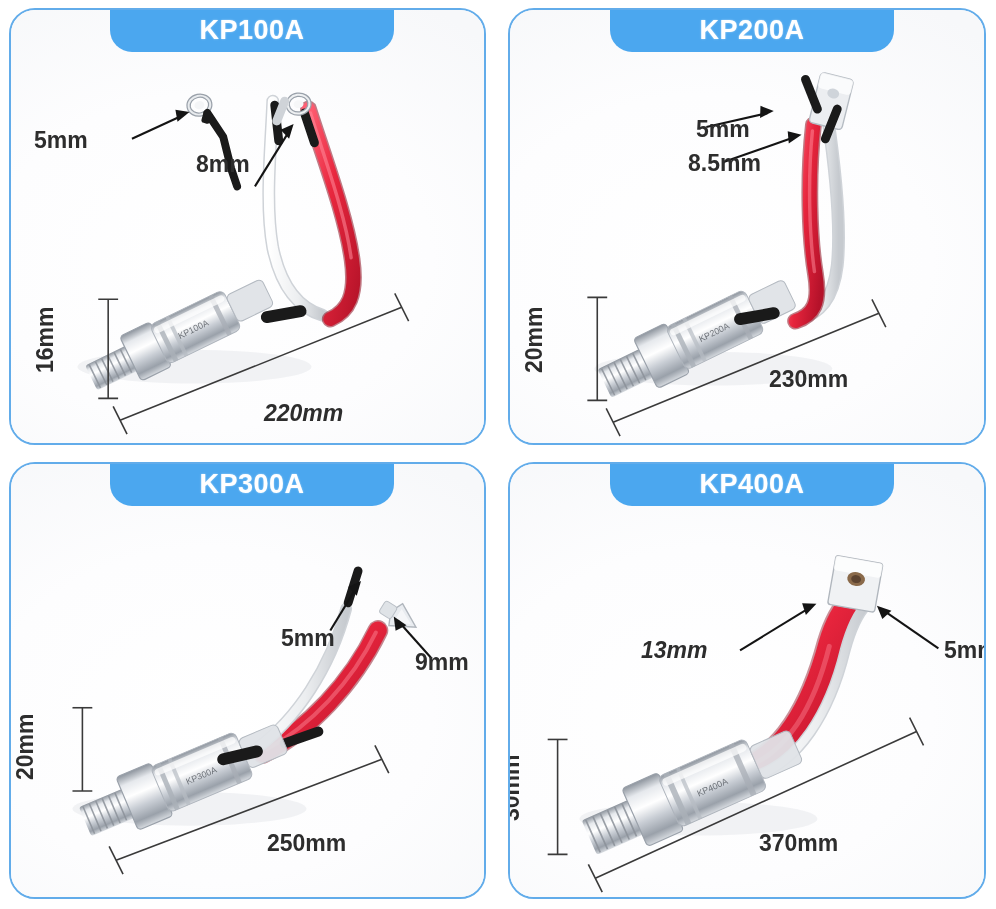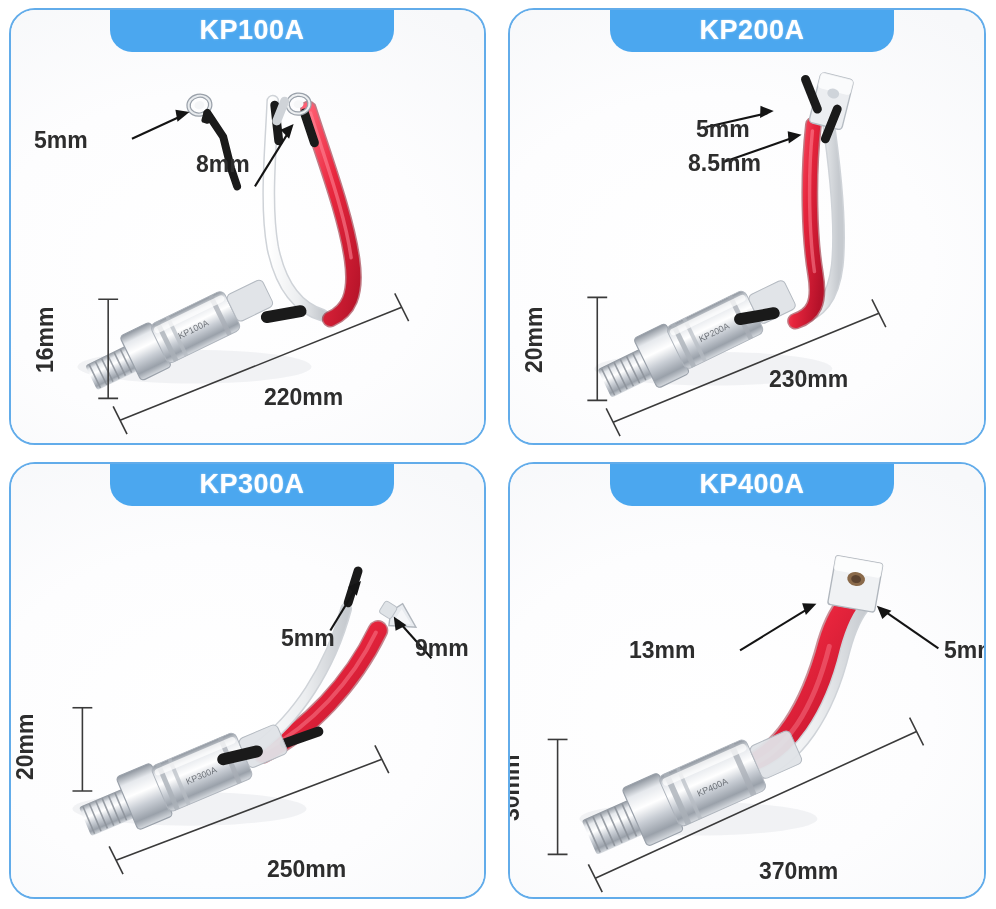--- a/index.html
+++ b/index.html
@@ -202,21 +202,21 @@
       </svg>
     </div>
 
     <div class="title-tab t0">
       <span class="title-text">KP100A</span>
     </div>
 
     <div class="dim-label" style="left:23px; top:119px;">5mm</div>
     <div class="dim-label" style="left:185px; top:143px;">8mm</div>
     <div class="dim-label vert" style="left:46px; top:340px;">16mm</div>
-    <div class="dim-label" style="left:253px; top:376px;">220mm</div>
+    <div class="dim-label" style="left:253px; top:392px;font-style:italic;">220mm</div>
   </div>
 
   <div class="panel p1">
     <div class="photo-bg"></div>
 
     <div class="stage">
       <svg viewBox="0 0 478 437" preserveAspectRatio="none" aria-hidden="true">
         <defs>
           <linearGradient id="met2" x1="0" y1="0" x2="0" y2="1">
             <stop offset="0%" stop-color="#8d949d"></stop>
@@ -401,23 +401,23 @@
         <polygon points="0,0 -15,4 -12,-8" fill="#141414" transform="translate(353,118) rotate(-59)"></polygon>
         <polygon points="0,0 -15,4 -12,-8" fill="#141414" transform="translate(386,154) rotate(229)"></polygon>
       </svg>
     </div>
 
     <div class="title-tab t2">
       <span class="title-text">KP300A</span>
     </div>
 
     <div class="dim-label" style="left:270px; top:163px;">5mm</div>
-    <div class="dim-label" style="left:404px; top:173px;text-align:center;">9mm</div>
+    <div class="dim-label" style="left:404px; top:187px;text-align:center;">9mm</div>
     <div class="dim-label vert" style="left:26px; top:293px;">20mm</div>
-    <div class="dim-label" style="left:256px; top:368px;margin-top:26px;">250mm</div>
+    <div class="dim-label" style="left:256px; top:368px;">250mm</div>
   </div>
 
   <div class="panel p3">
     <div class="photo-bg"></div>
 
     <div class="stage">
       <svg viewBox="0 0 478 437" preserveAspectRatio="none" aria-hidden="true">
         <defs>
           <linearGradient id="met4" x1="0" y1="0" x2="0" y2="1">
             <stop offset="0%" stop-color="#8d949d"></stop>
@@ -496,19 +496,19 @@
         </g>
         <polygon points="0,0 -15,4 -12,-8" fill="#141414" transform="translate(309,141) rotate(-32)"></polygon>
         <polygon points="0,0 -15,4 -12,-8" fill="#141414" transform="translate(370,143) rotate(214)"></polygon>
       </svg>
     </div>
 
     <div class="title-tab t3">
       <span class="title-text">KP400A</span>
     </div>
 
-    <div class="dim-label" style="left:119px; top:175px;">13mm</div>
+    <div class="dim-label" style="left:131px; top:175px;font-style:italic;">13mm</div>
     <div class="dim-label" style="left:434px; top:175px;">5mm</div>
     <div class="dim-label vert" style="left:13px; top:334px;">30mm</div>
-    <div class="dim-label" style="left:249px; top:368px;margin-top:28px;">370mm</div>
+    <div class="dim-label" style="left:249px; top:368px;">370mm</div>
   </div>
 
 </div>
 
 </body></html>

